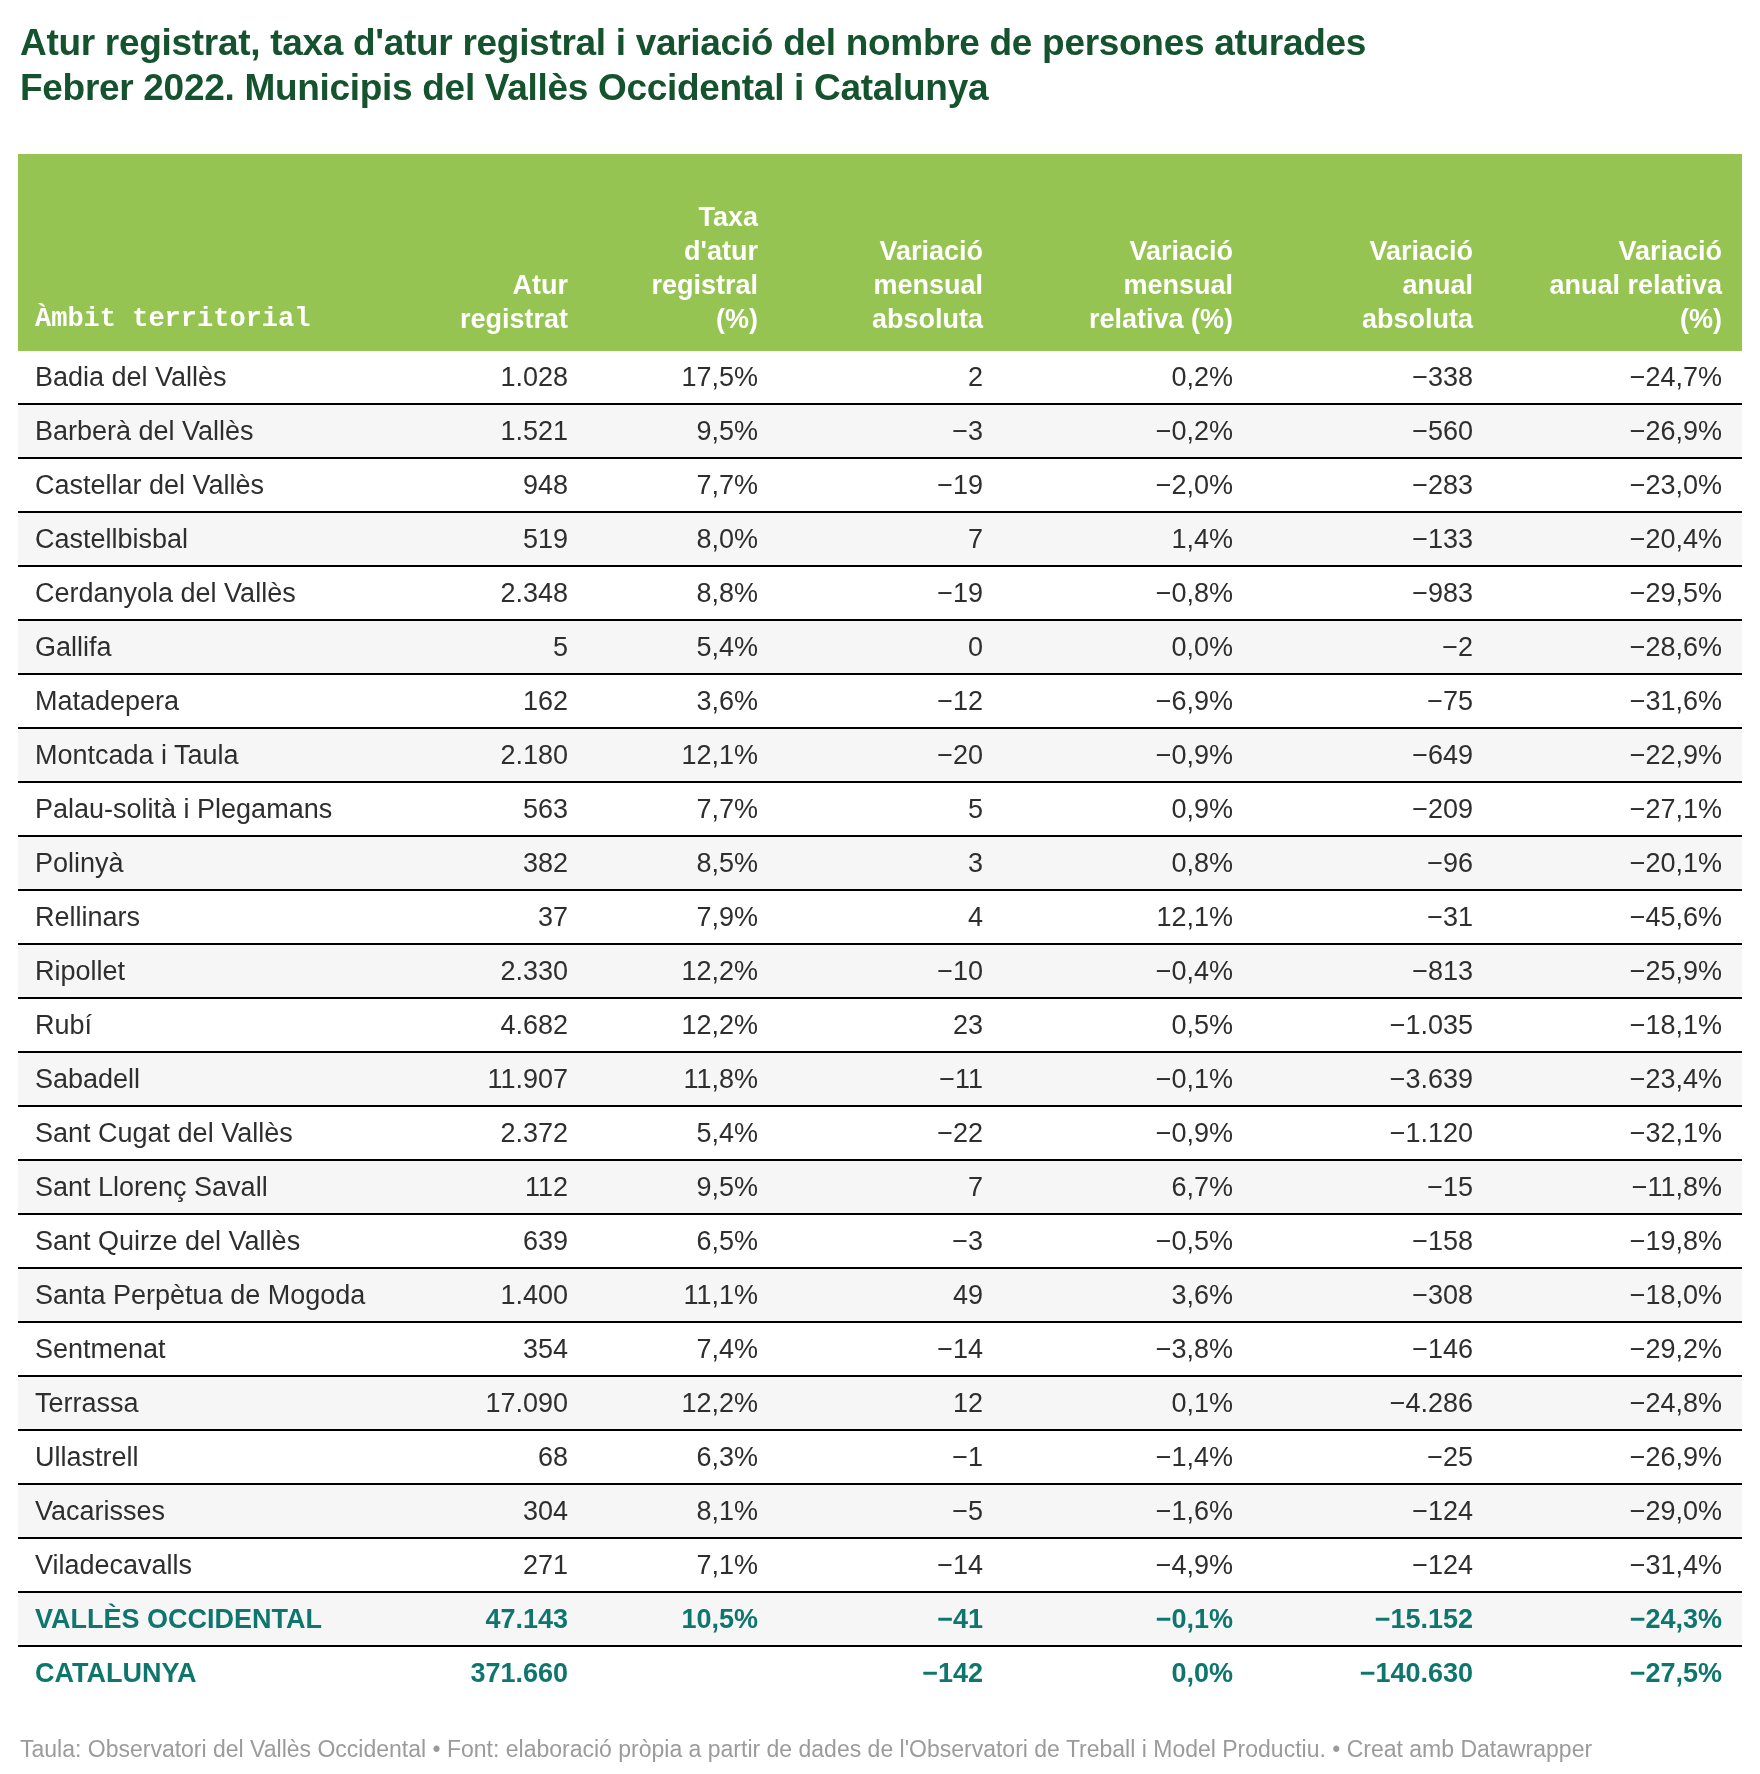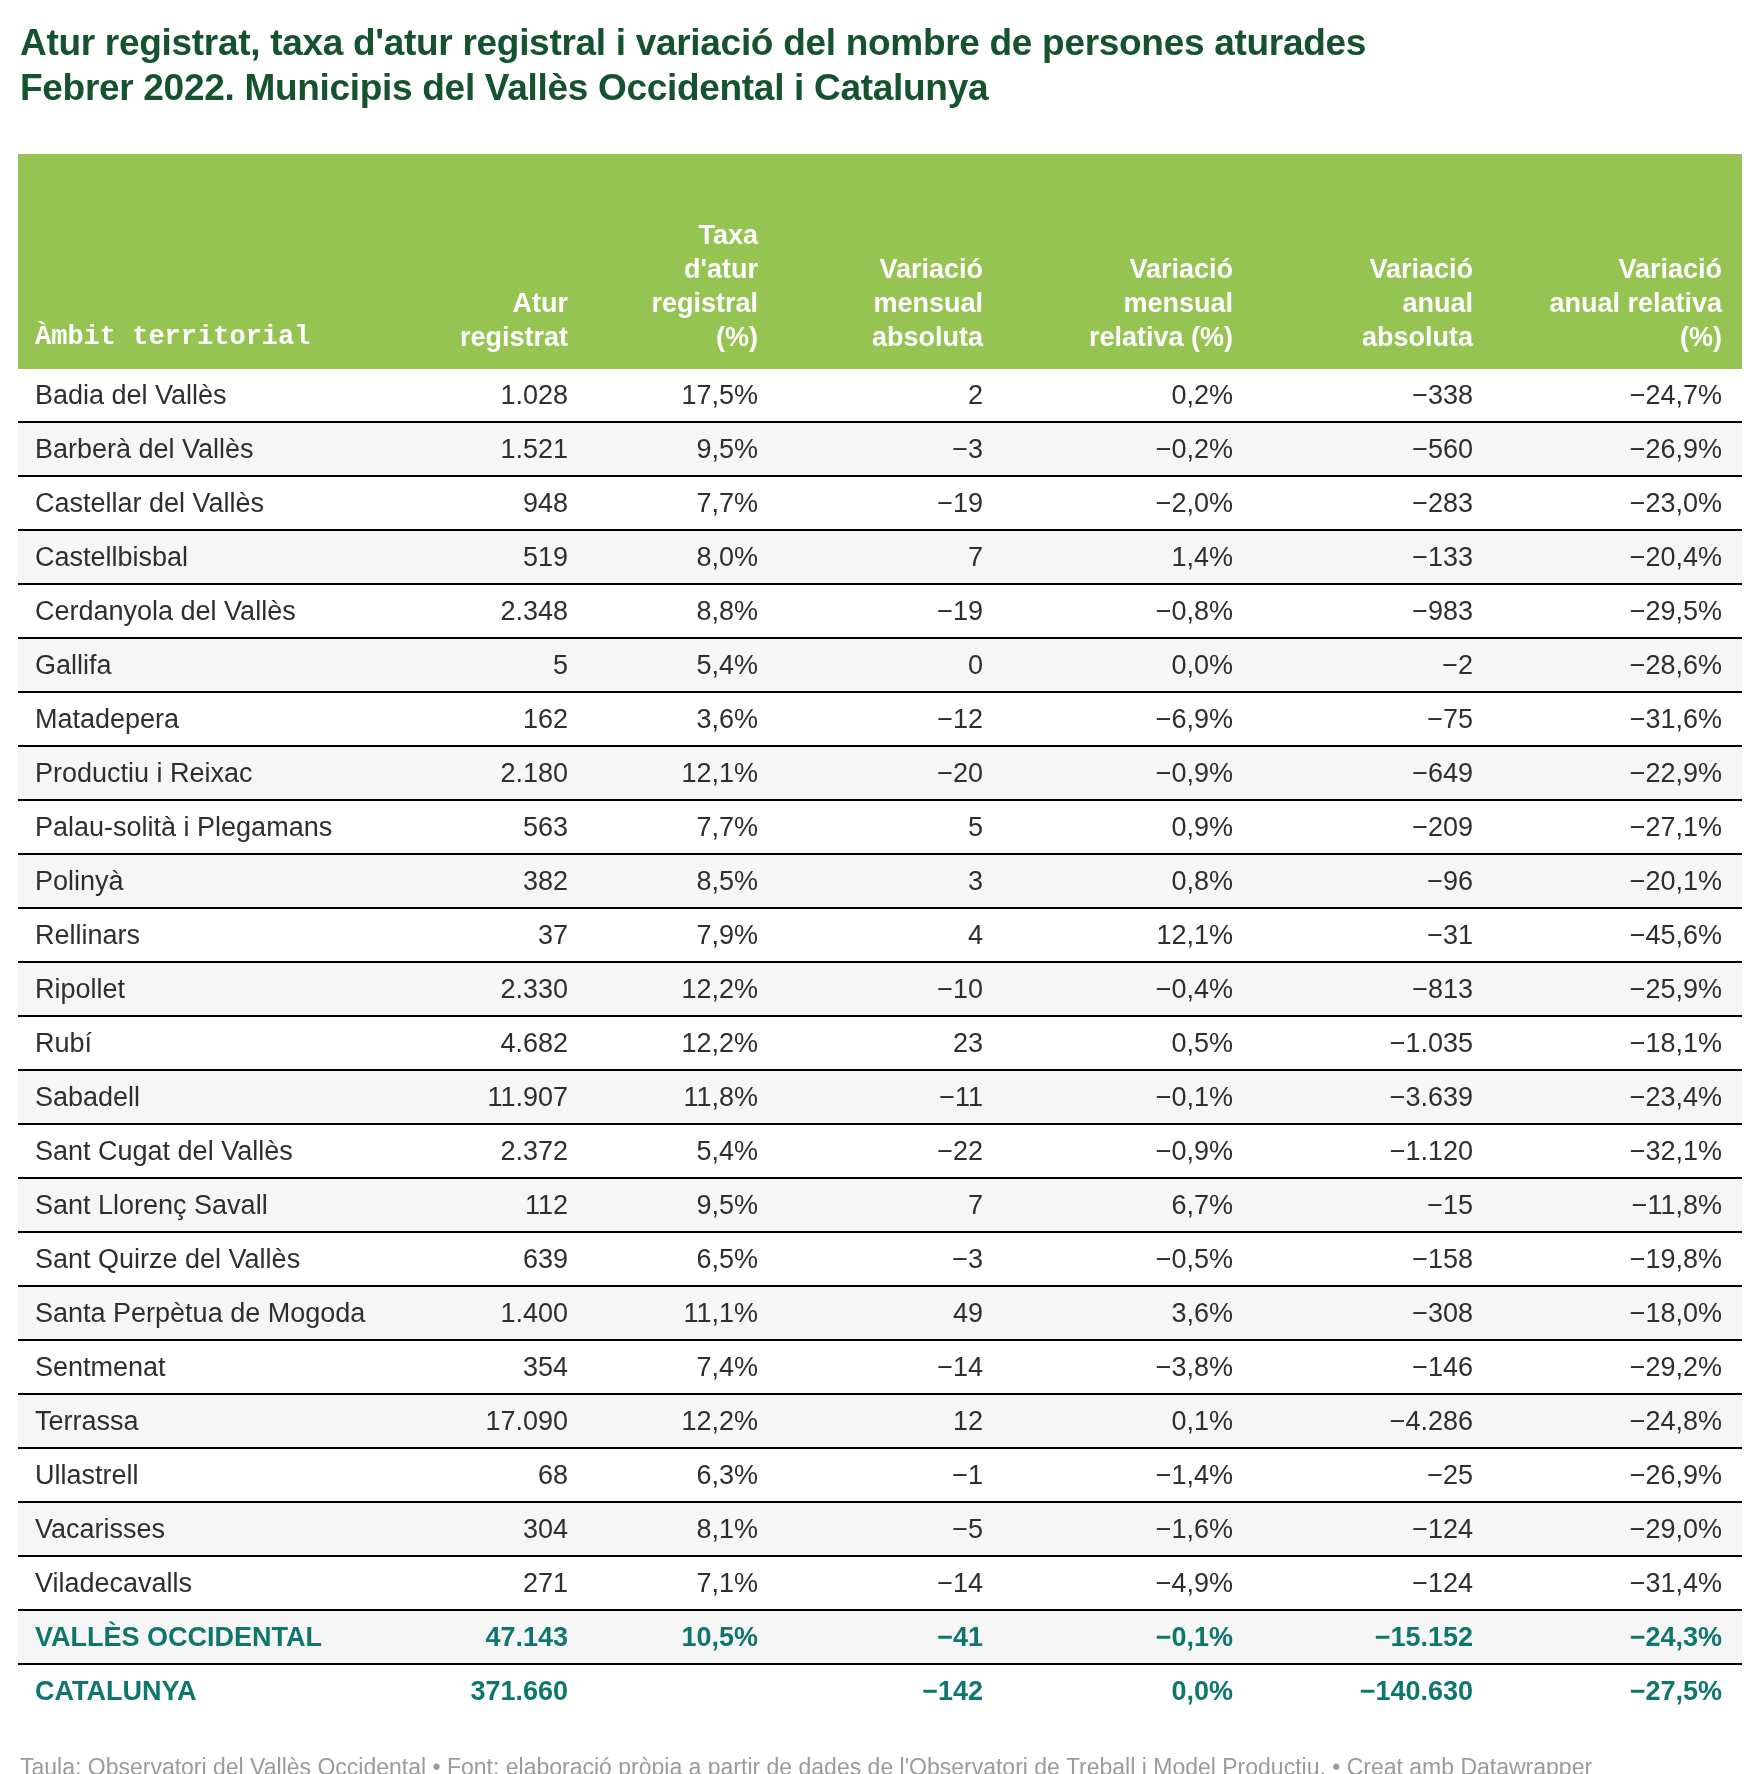--- a/index.html
+++ b/index.html
@@ -33,21 +33,21 @@
     border-spacing: 0;
   }
   thead th {
     background: #96c452;
     color: #ffffff;
     font-weight: bold;
     font-size: 27px;
     line-height: 1.26;
     vertical-align: bottom;
     text-align: right;
-    padding: 64px 20px 15px 10px;
+    padding: 46px 20px 15px 10px;
     white-space: pre-line;
   }
   thead th.col-territory {
     text-align: left;
     padding-left: 17px;
     font-family: Liberation Mono, monospace;
   }
   tbody td {
     font-size: 27px;
     color: #2e2e2e;
@@ -177,21 +177,21 @@
         <tr>
           <td class="cell-territory">Matadepera</td>
           <td>162</td>
           <td>3,6%</td>
           <td>−12</td>
           <td>−6,9%</td>
           <td>−75</td>
           <td>−31,6%</td>
         </tr>
         <tr class="stripe">
-          <td class="cell-territory">Productiu i Reixac</td>
+          <td class="cell-territory">Montcada i Taula</td>
           <td>2.180</td>
           <td>12,1%</td>
           <td>−20</td>
           <td>−0,9%</td>
           <td>−649</td>
           <td>−22,9%</td>
         </tr>
         <tr>
           <td class="cell-territory">Palau-solità i Plegamans</td>
           <td>563</td>

